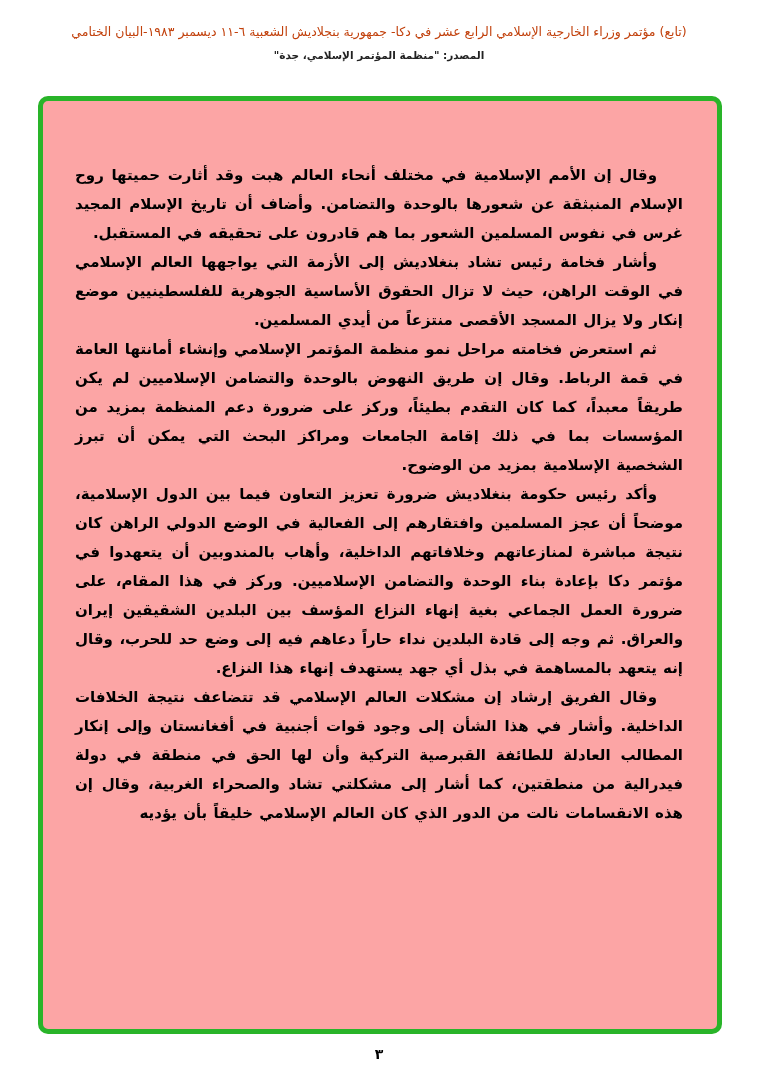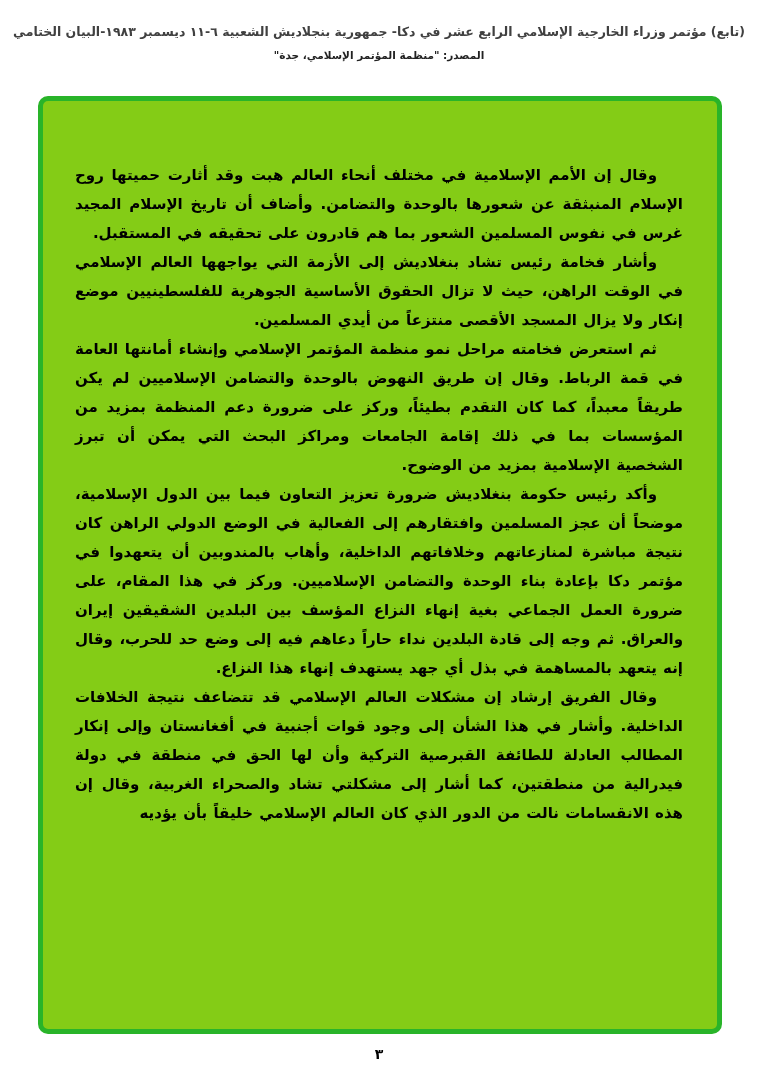--- a/index.html
+++ b/index.html
@@ -11,39 +11,39 @@
     color:#000;
     overflow:hidden;
   }
   .doc-header {
     direction:rtl;
     text-align:center;
     padding-top:24px;
   }
   .doc-header .title-line {
     font-size:12.5px;
-    font-weight:bold;
-    color:#404040;
+    font-weight:normal;
+    color:#c2410c;
     letter-spacing:0;
   }
   .doc-header .source-line {
     font-size:10.5px;
     font-weight:bold;
     margin-top:10px;
     color:#222;
   }
   .green-frame {
     position:absolute;
     left:38px;
     top:96px;
     width:684px;
     height:938px;
     border:5px solid #29b429;
     border-radius:10px;
-    background:#84cc16;
+    background:#fca5a5;
     padding:60px 34px 20px 32px;
     direction:rtl;
   }
   .green-frame p {
     font-size:15px;
     font-weight:bold;
     line-height:29px;
     text-align:justify;
     text-indent:26px;
     color:#000;

